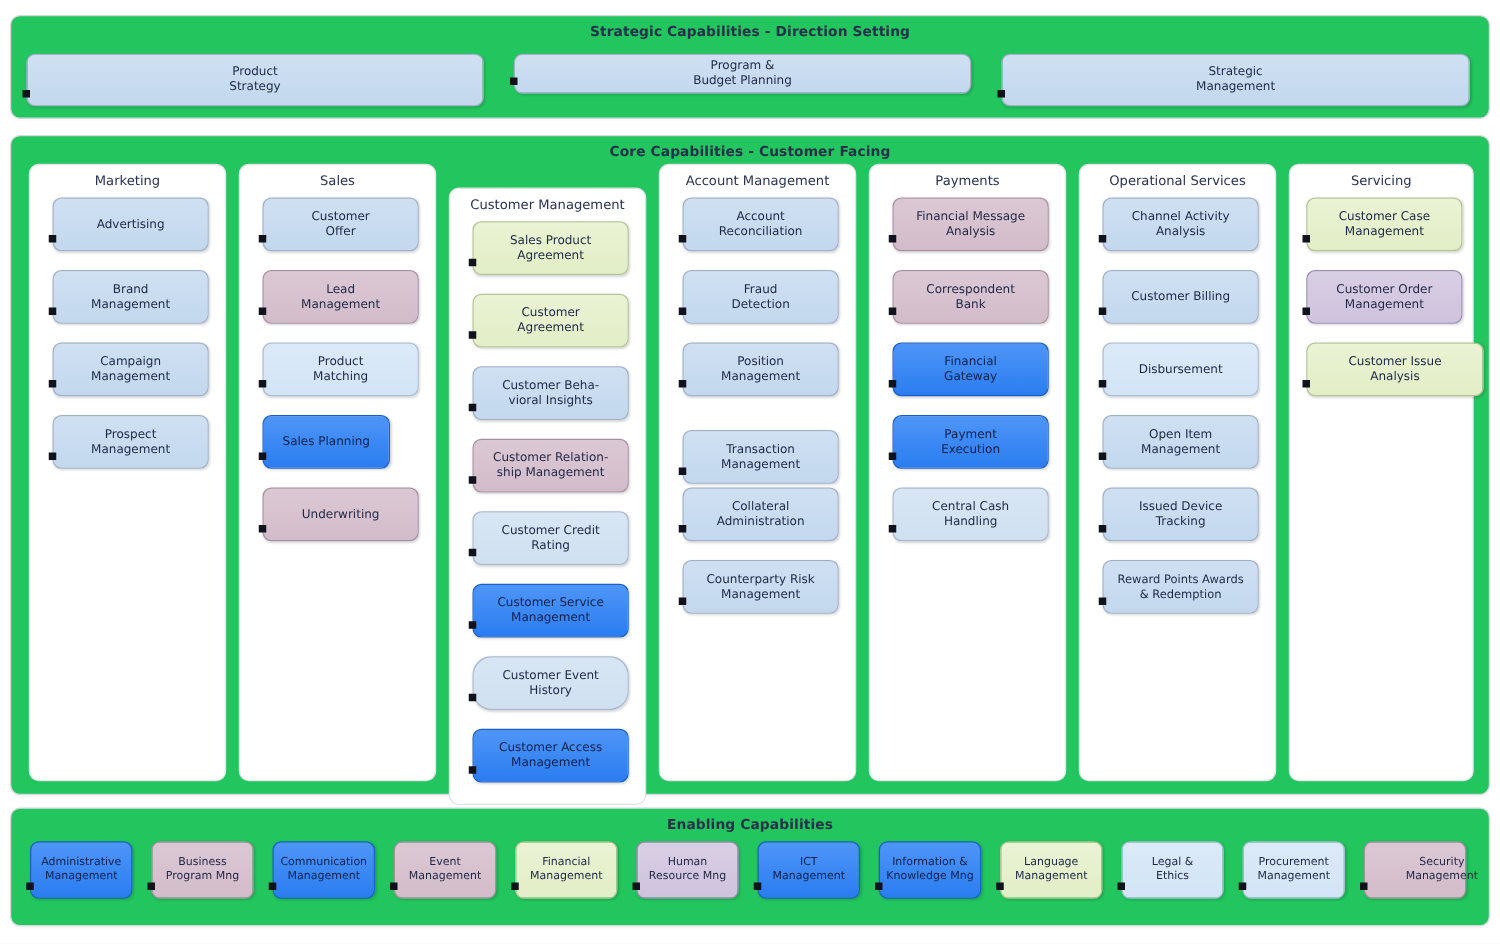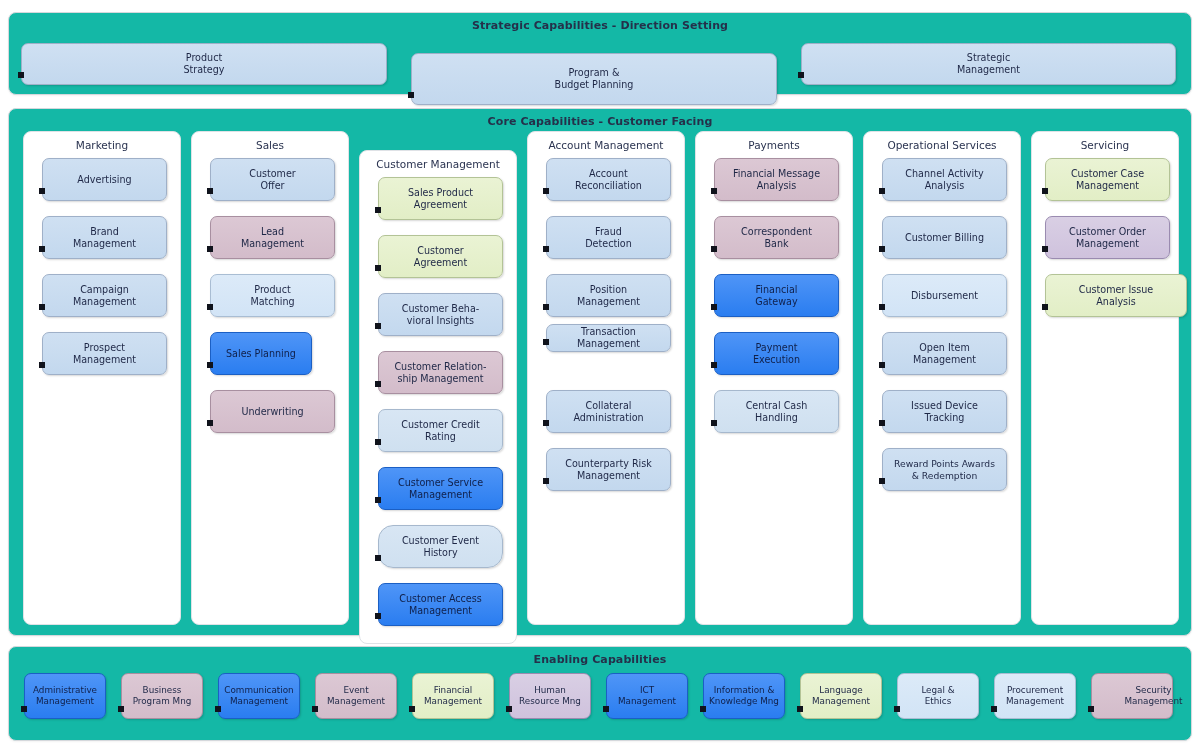--- a/index.html
+++ b/index.html
@@ -12,21 +12,21 @@
   #canvas {
     position: relative;
     width: 1200px; height: 755px;
     background: #ffffff;
     overflow: hidden;
   }
 
   
   .section {
     position: absolute;
-    background: #14b8a6;
+    background: #22c55e;
     border: 1px solid #d5d8dc;
     border-radius: 8px;
     box-shadow: 0 1px 2px rgba(0,0,0,0.05);
   }
   .section-title {
     position: absolute;
     top: 6px; left: 0; right: 0;
     text-align: center;
     font-size: 11px;
     font-weight: bold;
@@ -90,21 +90,21 @@
 
 <div id="canvas">
 
   <div class="section" style="left:8px; top:12px; width:1184px; height:83px;">
     <div class="section-title">Strategic Capabilities - Direction Setting</div>
     <div class="card c-blue" style="left:12px; top:30px; width:366px; height:42px;">
       <span class="marker"></span>
       <span class="card-label">Product
 Strategy</span>
     </div>
-    <div class="card c-blue" style="left:402px; top:40px; width:366px; height:52px;">
+    <div class="card c-blue" style="left:402px; top:30px; width:366px; height:32px;">
       <span class="marker"></span>
       <span class="card-label">Program &amp;
 Budget Planning</span>
     </div>
     <div class="card c-blue" style="left:792px; top:30px; width:375px; height:42px;">
       <span class="marker"></span>
       <span class="card-label">Strategic
 Management</span>
     </div>
   </div>
@@ -216,21 +216,21 @@
       <div class="card c-blue" style="left:18px; top:84px; width:125px; height:43px;">
         <span class="marker"></span>
         <span class="card-label">Fraud
 Detection</span>
       </div>
       <div class="card c-blue" style="left:18px; top:142px; width:125px; height:43px;">
         <span class="marker"></span>
         <span class="card-label">Position
 Management</span>
       </div>
-      <div class="card c-blue" style="left:18px; top:192px; width:125px; height:28px;">
+      <div class="card c-blue" style="left:18px; top:212px; width:125px; height:43px;">
         <span class="marker"></span>
         <span class="card-label">Transaction
 Management</span>
       </div>
       <div class="card c-blue" style="left:18px; top:258px; width:125px; height:43px;">
         <span class="marker"></span>
         <span class="card-label">Collateral
 Administration</span>
       </div>
       <div class="card c-blue" style="left:18px; top:316px; width:125px; height:43px;">

